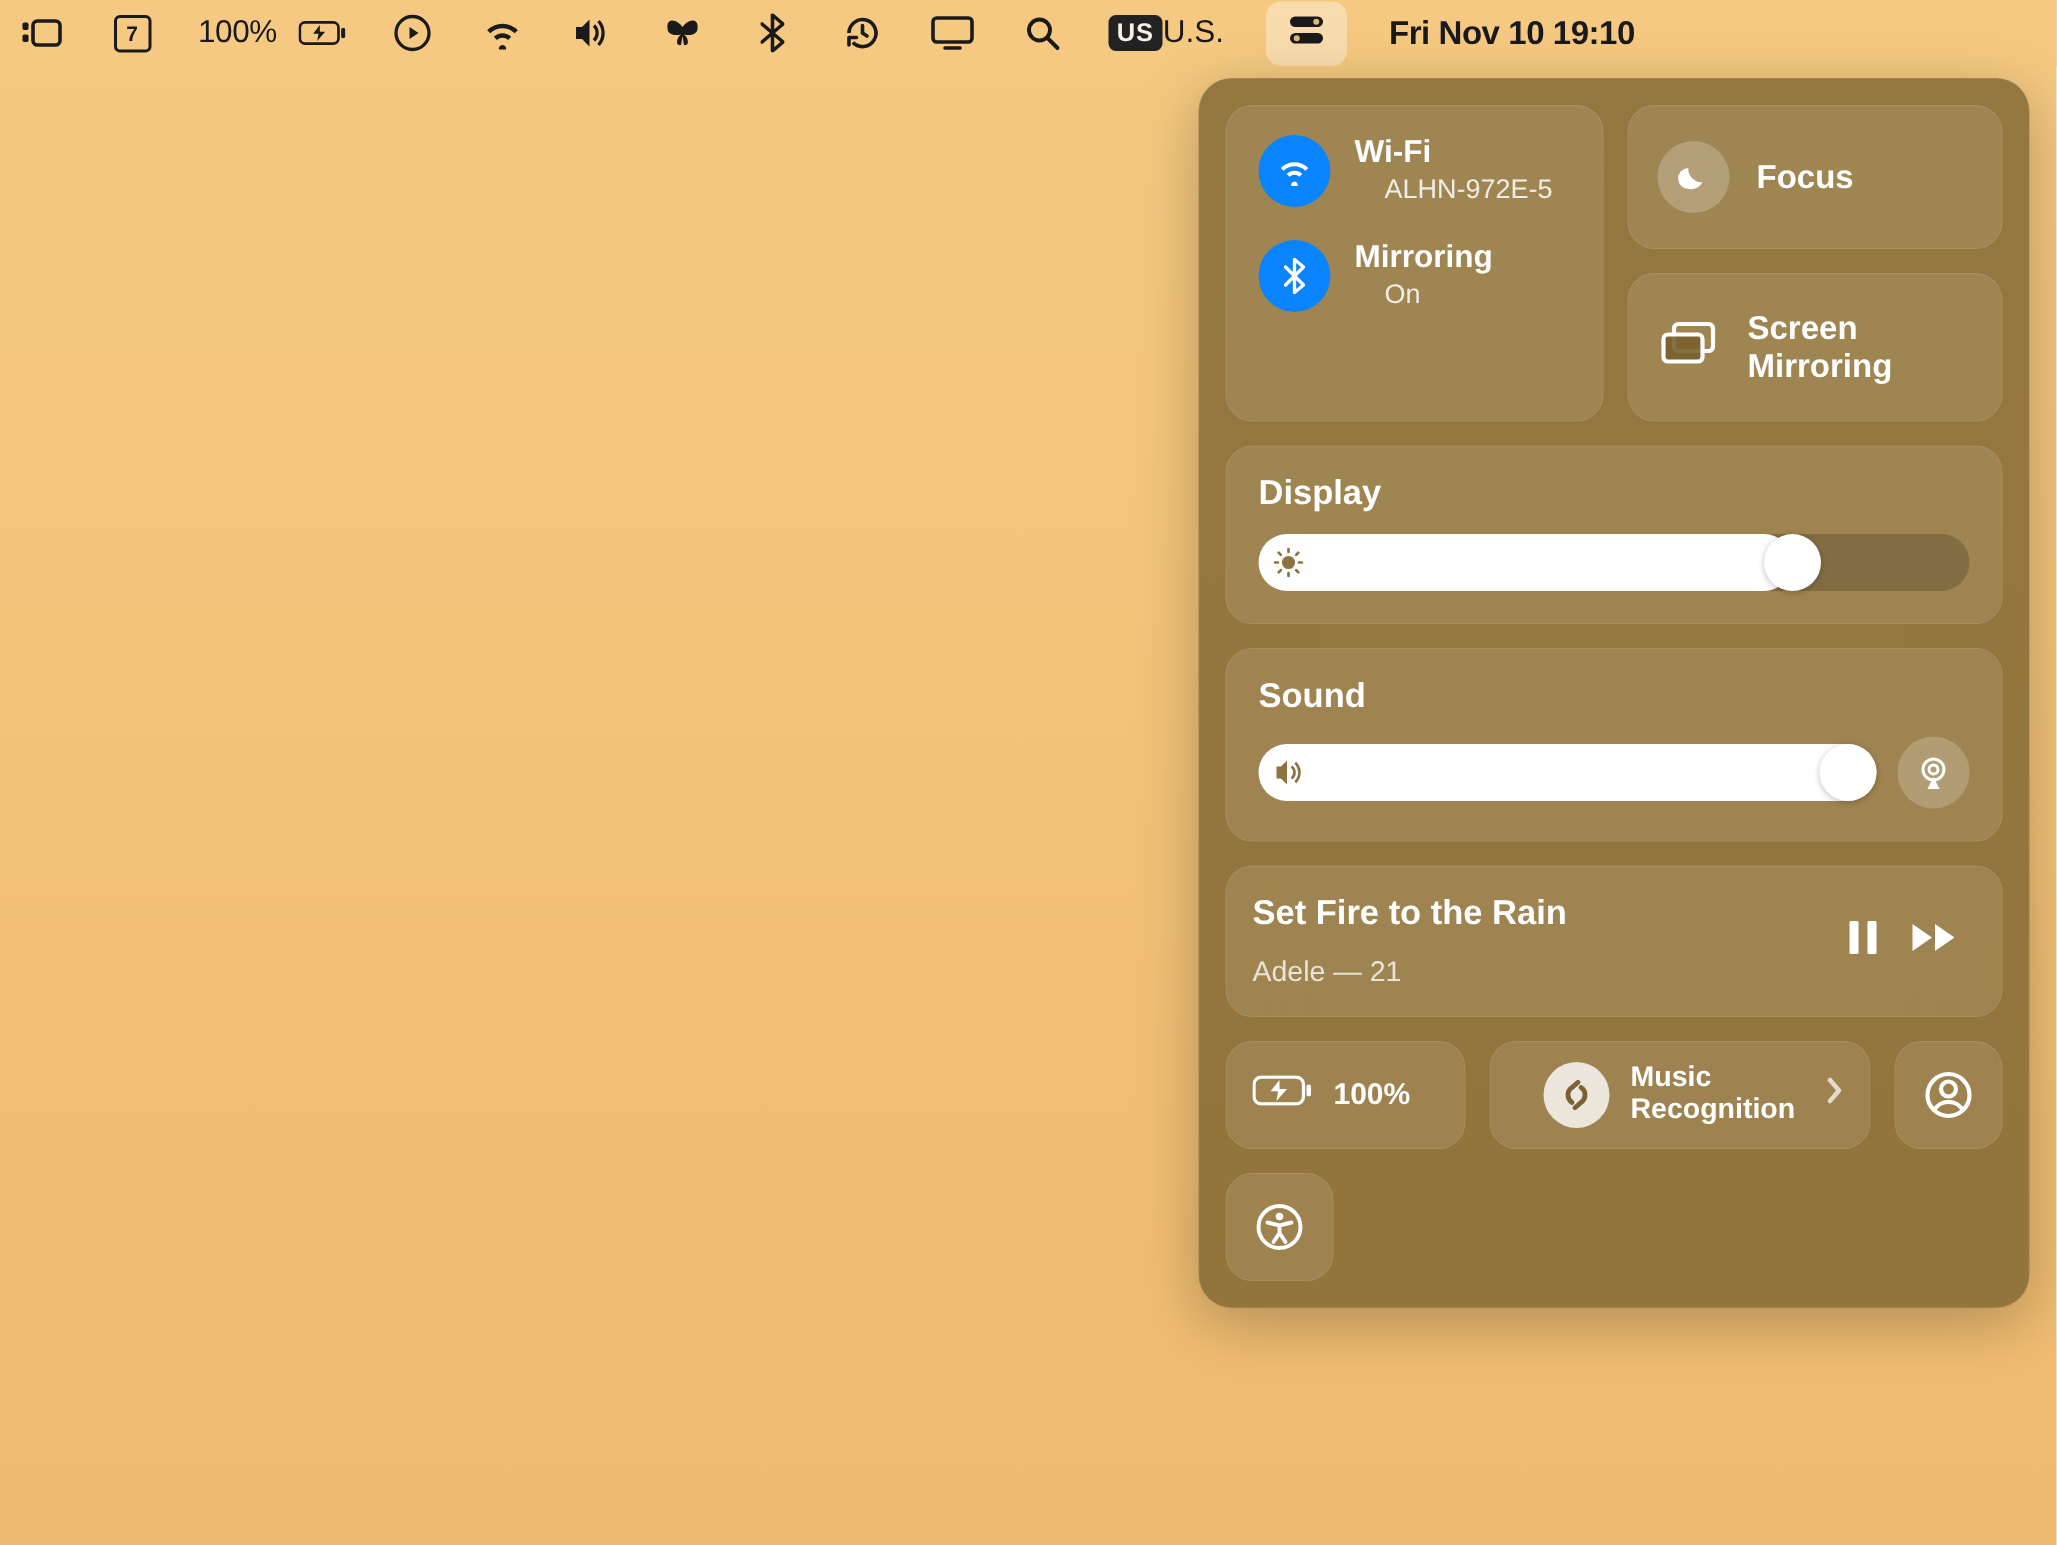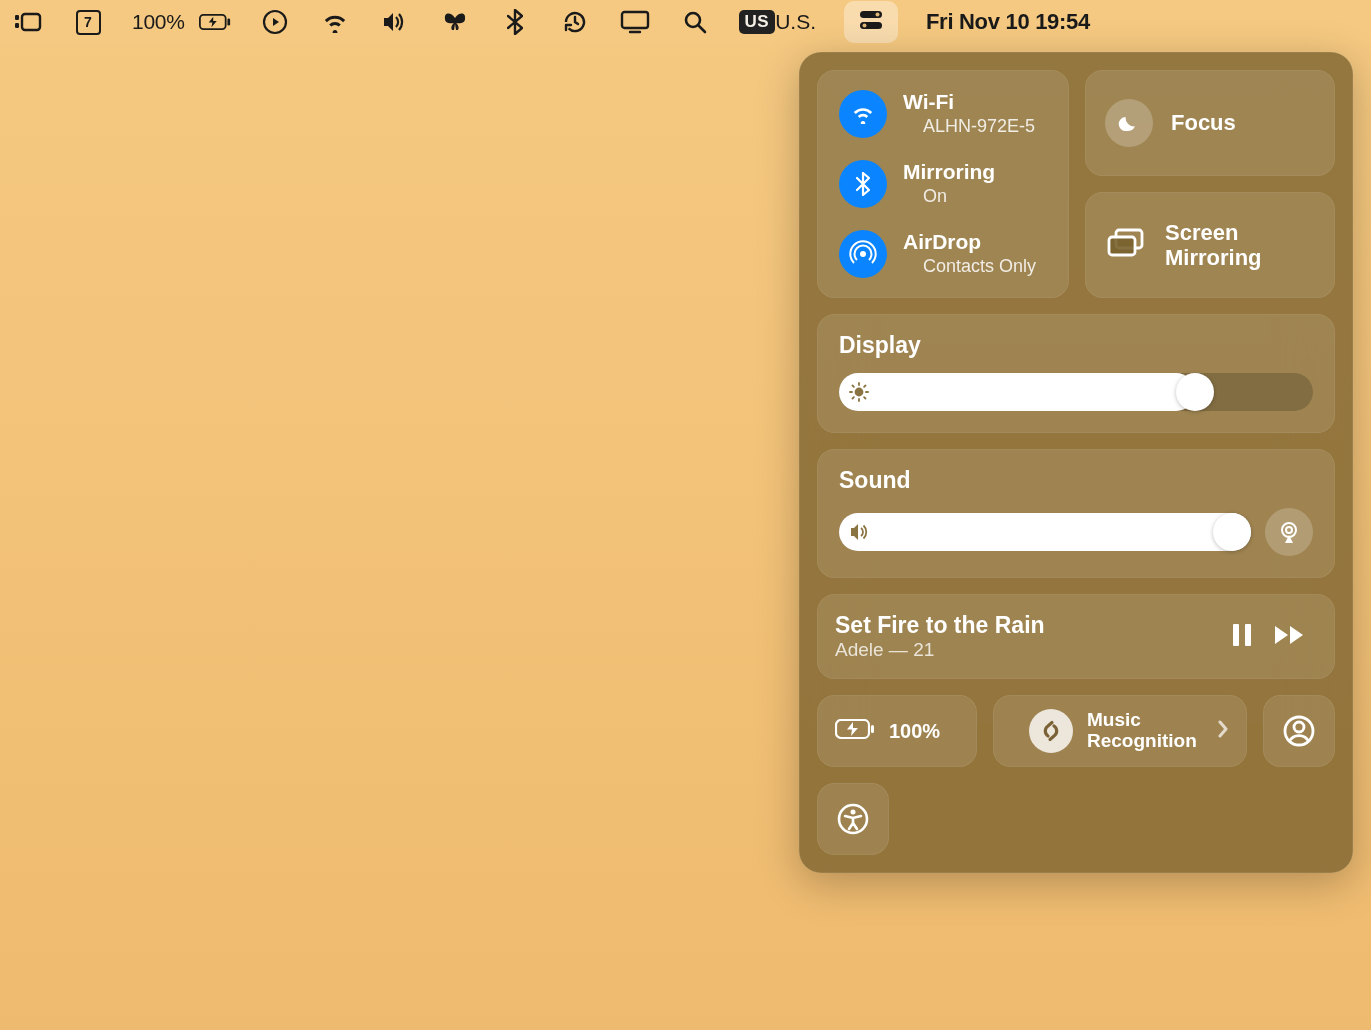--- a/index.html
+++ b/index.html
@@ -80,21 +80,21 @@
     .slider-icon { position:absolute; left:10px; top:50%; transform:translateY(-50%); z-index:2; display:flex;}
     .sound-row { display:flex; align-items:center; gap:14px;}
     .airplay-btn { width:48px;height:48px;border-radius:50%;background:rgba(255,255,255,0.2);display:flex;align-items:center;justify-content:center;flex-shrink:0;}
 
     
     .np-tile { padding:18px; display:flex; align-items:center; gap:18px;}
     .np-art { width:78px;height:78px;border-radius:8px; background:linear-gradient(135deg,#2a3640,#1a2228); position:relative; overflow:hidden; display:flex; align-items:flex-end; justify-content:center; font-size:8px; color:#d8d0c0; letter-spacing:1px; font-weight:600; padding-bottom:3px;}
     .np-art::before { content:""; position:absolute; right:8px; top:6px; width:42px; height:52px; background:radial-gradient(ellipse 26px 32px at 55% 40%, #d8c6b0 0%, #b8a488 35%, #4a4540 60%, transparent 75%); border-radius:50% 50% 45% 45%;}
     .np-text { flex:1;}
     .np-title { font-size:23px; font-weight:700; }
-    .np-sub { font-size:19px; font-weight:500; color:rgba(255,255,255,0.78); margin-top:0;}
+    .np-sub { font-size:19px; font-weight:500; color:rgba(255,255,255,0.78); margin-top:16px;}
     .np-controls { display:flex; gap:20px; align-items:center; padding-right:10px;}
 
     
     .bottom-row { display:flex; gap:16px;}
     .btile { background: rgba(255,255,255,0.1); border-radius: 18px; box-shadow: inset 0 0 0 0.5px rgba(255,255,255,0.12); color:#fff; height:72px; display:flex; align-items:center; padding:0 18px; gap:14px;}
     .btile.batt { width:160px;}
     .btile.music { flex:1;padding-left:36px;}
     .btile.user { width:72px; justify-content:center; padding:0;}
     .btile .blabel { font-size:20px; font-weight:700; line-height:1.1;}
     .btile.music .blabel { font-size:19px;}
@@ -182,21 +182,21 @@
     <span class="us-label">U.S.</span>
   </span>
   <span class="cc-active">
     <svg width="26" height="26" viewBox="0 0 26 26" fill="#1a1a1a">
       <rect x="2" y="4" width="22" height="7" rx="3.5"></rect>
       <circle cx="19.5" cy="7.5" r="2" fill="rgba(245,201,129,0.9)"></circle>
       <rect x="2" y="15" width="22" height="7" rx="3.5"></rect>
       <circle cx="6.5" cy="18.5" r="2" fill="rgba(245,201,129,0.9)"></circle>
     </svg>
   </span>
-  <span class="clock">Fri Nov 10  19:54</span>
+  <span class="clock">Fri Nov 10  19:10</span>
 </div>
 
 <div class="cc-panel">
 
   <div class="cc-row">
     <div class="tile connectivity">
       <div class="conn-item">
         <div class="conn-icon">
           <svg width="26" height="20" viewBox="0 0 26 20" fill="#fff">
             <path d="M13 17 a2.2 2.2 0 1 0 0.001 0 Z"></path>
@@ -211,33 +211,20 @@
       </div>
       <div class="conn-item">
         <div class="conn-icon">
           <svg width="14" height="24" viewBox="0 0 14 24" fill="none" stroke="#fff" stroke-width="2.2" stroke-linejoin="round" stroke-linecap="round">
             <path d="M7 1 L7 23 L13 18 L1 6 M7 1 L13 6 L1 18"></path>
           </svg>
         </div>
         <div class="conn-text">
           <div class="title">Mirroring</div>
           <div class="sub">On</div>
-        </div>
-      </div>
-      <div class="conn-item">
-        <div class="conn-icon">
-          <svg width="28" height="28" viewBox="0 0 28 28" fill="none" stroke="#fff" stroke-width="2">
-            <circle cx="14" cy="14" r="3" fill="#fff" stroke="none"></circle>
-            <path d="M8 20 a8.5 8.5 0 1 1 12 0"></path>
-            <path d="M5 23 a12.7 12.7 0 1 1 18 0"></path>
-          </svg>
-        </div>
-        <div class="conn-text">
-          <div class="title">AirDrop</div>
-          <div class="sub">Contacts Only</div>
         </div>
       </div>
     </div>
 
     <div class="right-col">
       <div class="tile focus-tile">
         <div class="moon-wrap">
           <svg width="24" height="24" viewBox="0 0 24 24" fill="#fff">
             <path d="M18 15.5 A9 9 0 0 1 8.5 6 A7 7 0 0 0 9 20 A9 9 0 0 0 18 15.5 Z"></path>
           </svg>

